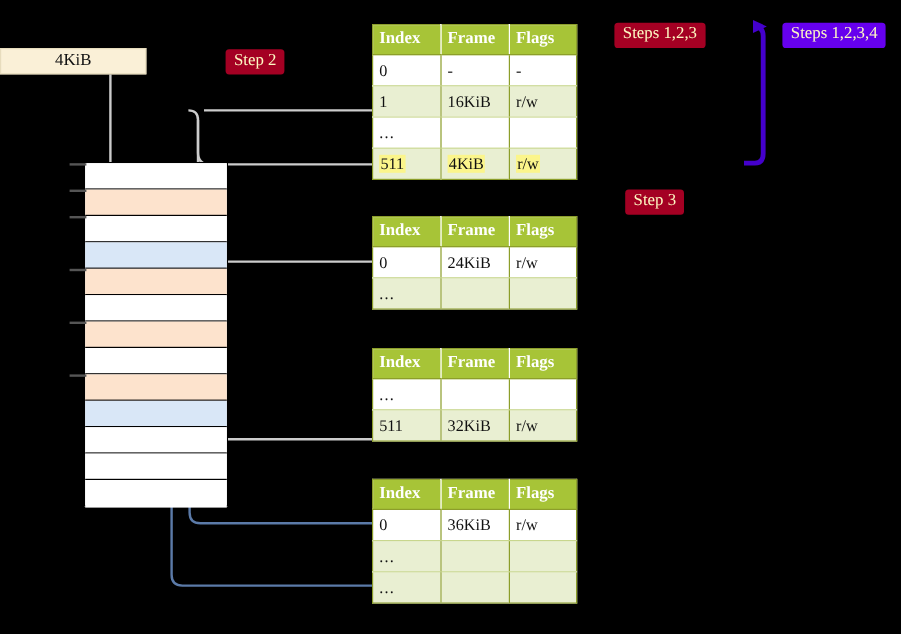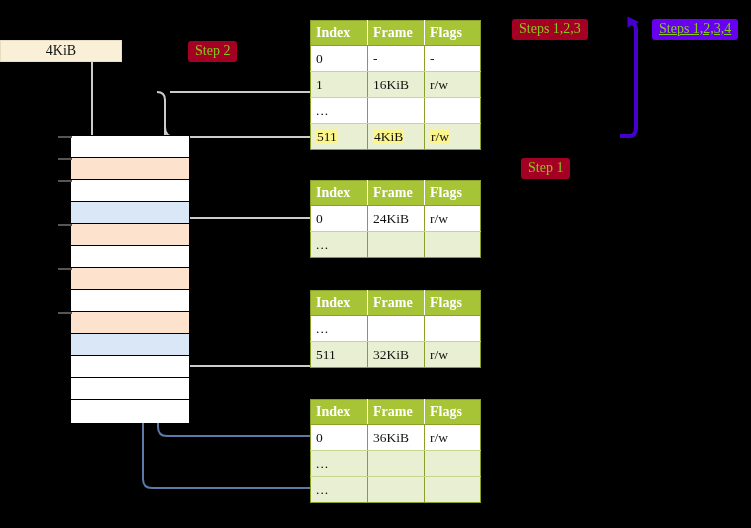--- a/index.html
+++ b/index.html
@@ -12,21 +12,21 @@
     width: 751px;
     height: 528px;
     background: #000000;
     overflow: hidden;
     font-family: "Liberation Serif", "DejaVu Serif", serif;
   }
 
   
   .badge {
     position: absolute;
-    color: #84cc16;
+    color: #fef9c3;
     font-family: "Liberation Serif", "DejaVu Serif", serif;
     font-size: 14px;
     line-height: 18px;
     padding: 1px 7px 2px 7px;
     border-radius: 3px;
     white-space: nowrap;
     box-shadow: 0 1px 2px rgba(0,0,0,.6);
   }
   .badge-red  { background: #a40023; }
   .badge-blue { background: #6600ee; }
@@ -178,25 +178,25 @@
   <div class="tick" style="left:58px; top:224px;"></div>
   <div class="tick" style="left:58px; top:268px;"></div>
   <div class="tick" style="left:58px; top:312px;"></div>
 
   <div class="badge badge-red" style="left:188px; top:41px;">
     <span>Step 2</span>
   </div>
   <div class="badge badge-red" style="left:512px; top:19px;">
     <span>Steps 1,2,3</span>
   </div>
-  <div class="badge badge-blue" style="left:652px; top:19px;text-decoration:underline;">
+  <div class="badge badge-blue" style="left:652px; top:19px;">
     <span>Steps 1,2,3,4</span>
   </div>
   <div class="badge badge-red" style="left:521px; top:158px;">
-    <span>Step 1</span>
+    <span>Step 3</span>
   </div>
 
   <table class="ptable" style="left:310px; top:20px; width:170px;">
     <colgroup>
         <col style="width:57px">
         <col style="width:57px">
         <col style="width:56px">
       </colgroup>
     <thead>
       <tr>

